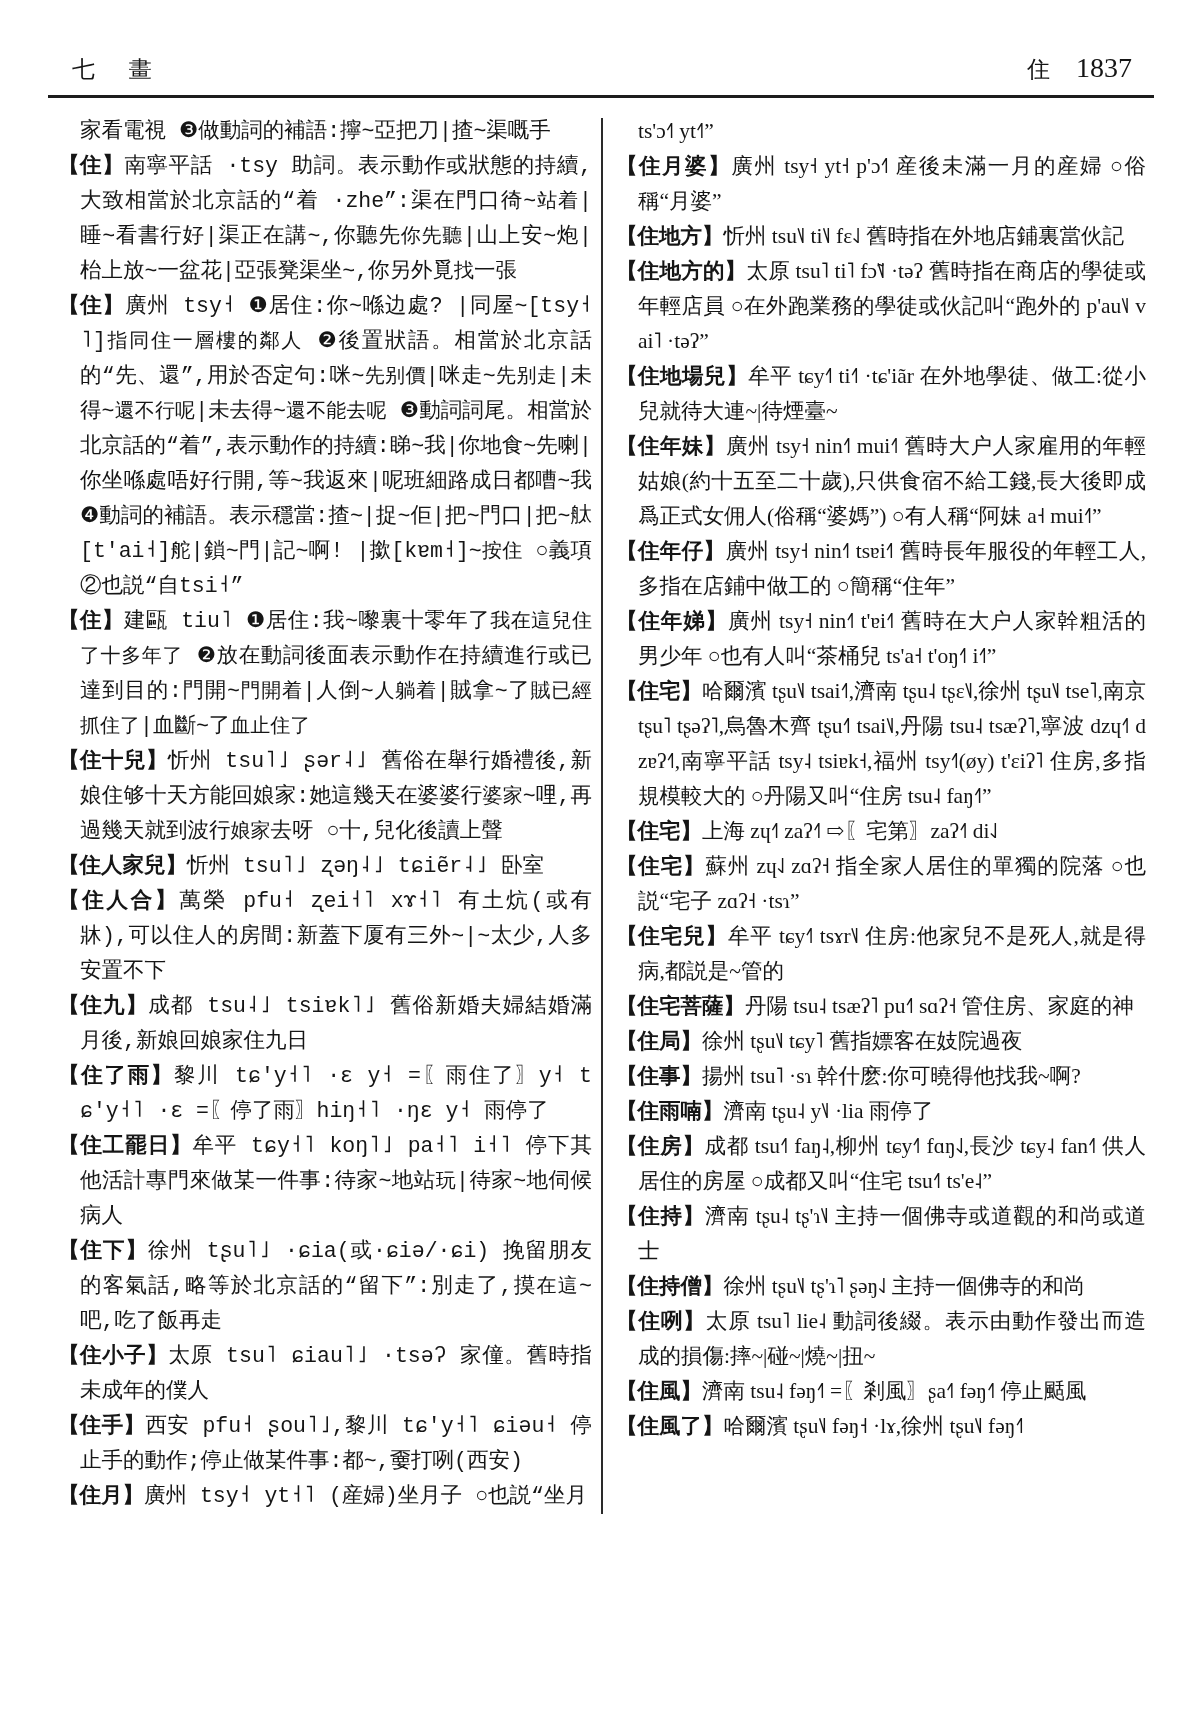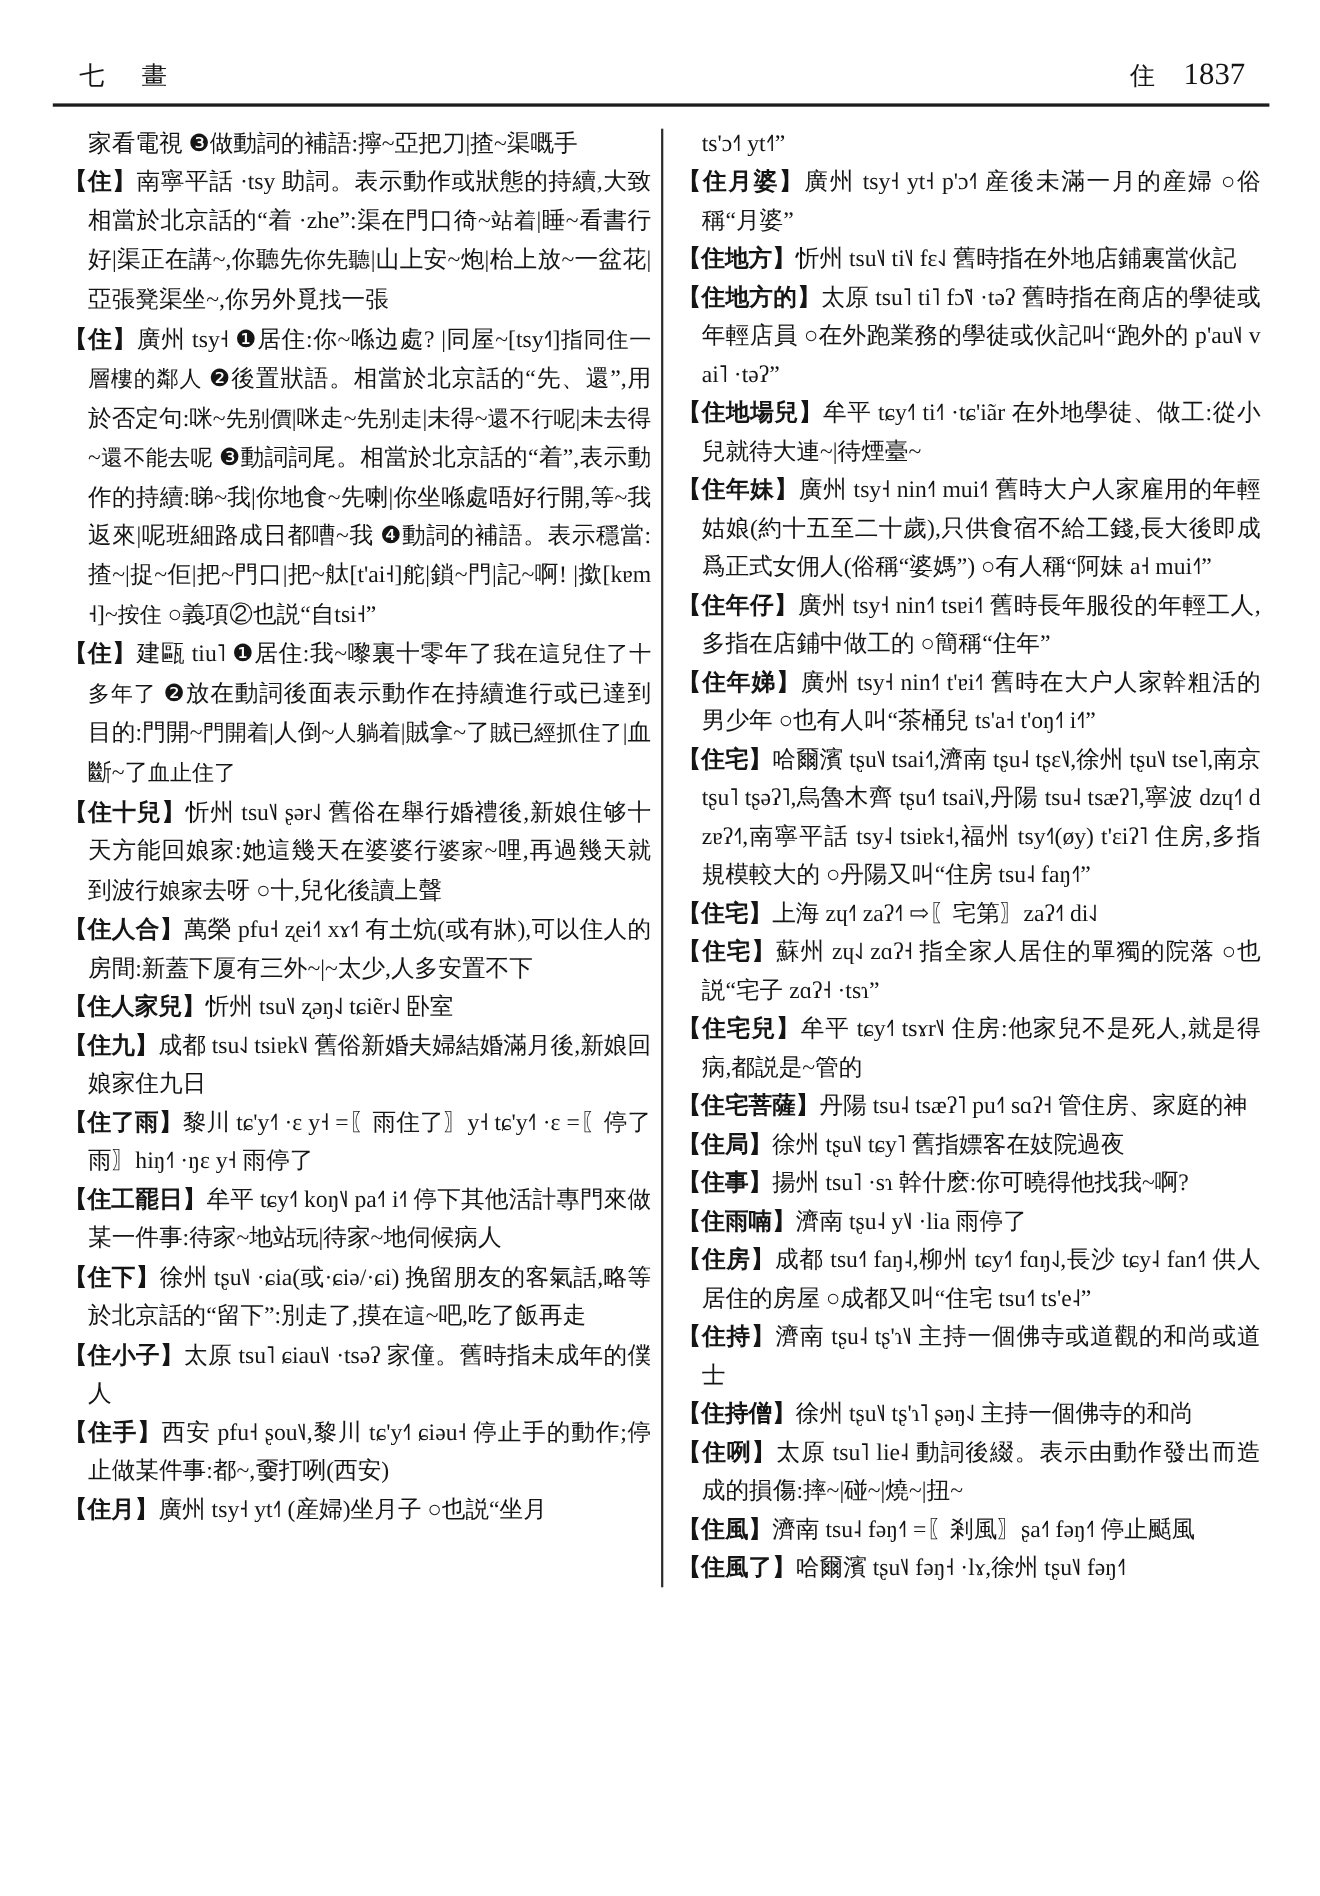--- a/index.html
+++ b/index.html
@@ -16,21 +16,21 @@
   }
   .pagehead .left{letter-spacing:14px;}
   .pagehead .right{display:flex;gap:26px;align-items:baseline;}
   .pagehead .pgnum{font-size:28px;font-family:"Liberation Serif",serif;}
   .headrule{
     height:0;border-top:3px solid #1c1c1c;
     margin:10px -8px 0 -10px;
   }
   .cols{display:flex;margin-top:16px;}
   .col{width:546px;box-sizing:border-box;}
-  .col-left{padding-right:9px;}
+  .col-left{padding-right:9px;font-family:Liberation Mono, monospace;}
   .divider{width:0;border-left:2px solid #2a2a2a;margin-top:4px;}
   .col-right{padding-left:13px;}
   p.entry{
     margin:0;font-size:21.5px;line-height:35px;
     text-align:justify;text-justify:inter-character;
     padding-left:22px;text-indent:-22px;
     word-break:break-all;
   }
   p.entry.cont{text-indent:0;}
   .hw{font-weight:700;}
@@ -50,22 +50,22 @@
   </div>
   <div class="headrule"></div>
 
   <div class="cols">
     <div class="col col-left" id="col-left">
         <p class="entry cont"><span class="body">家看電視 ❸做動詞的補語:擰~亞把刀|揸~渠嘅手</span></p>
         <p class="entry"><span class="hw">【住】</span><span class="body">南寧平話 ·tsy 助詞。表示動作或狀態的持續,大致相當於北京話的“着 ·zhe”:渠在門口徛~</span><span class="gloss">站着</span><span class="body">|睡~看書行好|渠正在講~,你聽先</span><span class="gloss">你先聽</span><span class="body">|山上安~炮|枱上放~一盆花|亞張凳渠坐~,你另外覓</span><span class="gloss">找</span><span class="body">一張</span></p>
         <p class="entry"><span class="hw">【住】</span><span class="body">廣州 tsy˧ ❶居住:你~喺边處? |同屋~[tsy˧˥]</span><span class="gloss">指同住一層樓的鄰人</span><span class="body"> ❷後置狀語。相當於北京話的“先、還”,用於否定句:咪~</span><span class="gloss">先别價</span><span class="body">|咪走~</span><span class="gloss">先别走</span><span class="body">|未得~</span><span class="gloss">還不行呢</span><span class="body">|未去得~</span><span class="gloss">還不能去呢</span><span class="body"> ❸動詞詞尾。相當於北京話的“着”,表示動作的持續:睇~我|你地食~先喇|你坐喺處唔好行開,等~我返來|呢班細路成日都嘈~我 ❹動詞的補語。表示穩當:揸~|捉~佢|把~門口|把~舦[t'ai˧]</span><span class="gloss">舵</span><span class="body">|鎖~門|記~啊! |撳[kɐm˧]~</span><span class="gloss">按住</span><span class="body"> ○義項②也説“自tsi˧”</span></p>
         <p class="entry"><span class="hw">【住】</span><span class="body">建甌 tiu˥ ❶居住:我~嚟裏十零年了</span><span class="gloss">我在這兒住了十多年了</span><span class="body"> ❷放在動詞後面表示動作在持續進行或已達到目的:門開~</span><span class="gloss">門開着</span><span class="body">|人倒~</span><span class="gloss">人躺着</span><span class="body">|賊拿~了</span><span class="gloss">賊已經抓住了</span><span class="body">|血斷~了</span><span class="gloss">血止住了</span></p>
         <p class="entry"><span class="hw">【住十兒】</span><span class="body">忻州 tsu˥˩ ʂər˨˩ 舊俗在舉行婚禮後,新娘住够十天方能回娘家:她這幾天在婆婆行</span><span class="gloss">婆家</span><span class="body">~哩,再過幾天就到波行</span><span class="gloss">娘家</span><span class="body">去呀 ○十,兒化後讀上聲</span></p>
+        <p class="entry"><span class="hw">【住人家兒】</span><span class="body">忻州 tsu˥˩ ʐəŋ˨˩ tɕiẽr˨˩ 卧室</span></p>
         <p class="entry"><span class="hw">【住人合】</span><span class="body">萬榮 pfu˧ ʐei˧˥ xɤ˧˥ 有土炕(或有牀),可以住人的房間:新蓋下厦有三外~|~太少,人多安置不下</span></p>
-        <p class="entry"><span class="hw">【住人家兒】</span><span class="body">忻州 tsu˥˩ ʐəŋ˨˩ tɕiẽr˨˩ 卧室</span></p>
         <p class="entry"><span class="hw">【住九】</span><span class="body">成都 tsu˨˩ tsiɐk˥˩ 舊俗新婚夫婦結婚滿月後,新娘回娘家住九日</span></p>
         <p class="entry"><span class="hw">【住了雨】</span><span class="body">黎川 tɕ'y˧˥ ·ɛ y˧ =〖雨住了〗y˧ tɕ'y˧˥ ·ɛ =〖停了雨〗hiŋ˧˥ ·ŋɛ y˧ 雨停了</span></p>
         <p class="entry"><span class="hw">【住工罷日】</span><span class="body">牟平 tɕy˧˥ koŋ˥˩ pa˧˥ i˧˥ 停下其他活計專門來做某一件事:待家~地站</span><span class="gloss">玩</span><span class="body">|待家~地伺候病人</span></p>
         <p class="entry"><span class="hw">【住下】</span><span class="body">徐州 tʂu˥˩ ·ɕia(或·ɕiə/·ɕi) 挽留朋友的客氣話,略等於北京話的“留下”:別走了,摸</span><span class="gloss">在這</span><span class="body">~吧,吃了飯再走</span></p>
         <p class="entry"><span class="hw">【住小子】</span><span class="body">太原 tsu˥ ɕiau˥˩ ·tsəʔ 家僮。舊時指未成年的僕人</span></p>
         <p class="entry"><span class="hw">【住手】</span><span class="body">西安 pfu˧ ʂou˥˩,黎川 tɕ'y˧˥ ɕiəu˧ 停止手的動作;停止做某件事:都~,嫑打咧(西安)</span></p>
         <p class="entry"><span class="hw">【住月】</span><span class="body">廣州 tsy˧ yt˧˥ (産婦)坐月子 ○也説“坐月</span></p>
       </div>
     <div class="divider"></div>
     <div class="col col-right" id="col-right">

